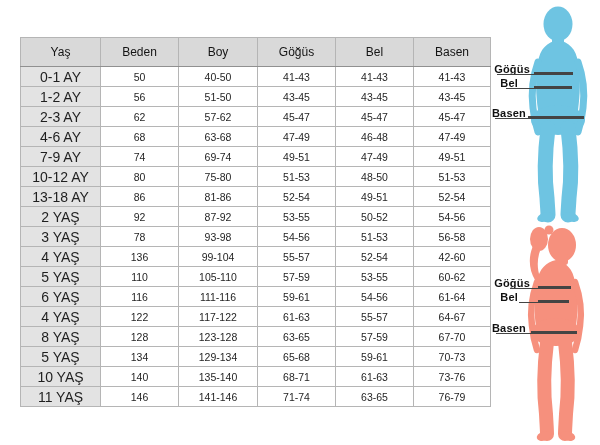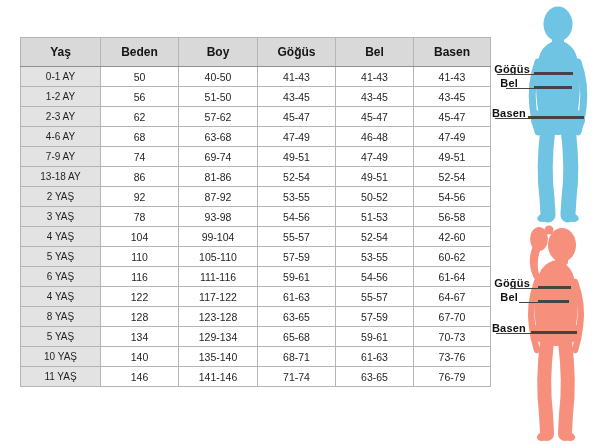--- a/index.html
+++ b/index.html
@@ -13,26 +13,26 @@
     border-collapse:collapse;table-layout:fixed;
     border:1px solid #a8a8a8;
   }
   .size-table th,.size-table td{
     border:1px solid #b5b5b5;
     text-align:center;vertical-align:middle;padding:0;
     white-space:nowrap;overflow:hidden;
   }
   .size-table thead th{
     background:var(--header-bg);
-    height:28px;font-size:12px;font-weight:bold;color:#141414;
+    height:28px;font-size:12px;font-weight:normal;color:#141414;
     border-bottom:1px solid #909090;
   }
   .size-table tbody th{
     background:var(--agecol-bg);
-    height:19px;font-size:10px;font-weight:normal;color:#1f1f1f;
+    height:19px;font-size:14px;font-weight:normal;color:#1f1f1f;
   }
   .size-table tbody td{
     background:#ffffff;
     height:19px;font-size:10.5px;color:#1f1f1f;
   }
   
   .fig{position:absolute;}
   .fig svg{display:block;}
   .fig-label{
     position:absolute;font-size:11px;font-weight:bold;color:#111;
@@ -98,20 +98,28 @@
       </tr>
       <tr>
         <th>7-9 AY</th>
         <td>74</td>
         <td>69-74</td>
         <td>49-51</td>
         <td>47-49</td>
         <td>49-51</td>
       </tr>
       <tr>
+        <th>10-12 AY</th>
+        <td>80</td>
+        <td>75-80</td>
+        <td>51-53</td>
+        <td>48-50</td>
+        <td>51-53</td>
+      </tr>
+      <tr>
         <th>13-18 AY</th>
         <td>86</td>
         <td>81-86</td>
         <td>52-54</td>
         <td>49-51</td>
         <td>52-54</td>
       </tr>
       <tr>
         <th>2 YAŞ</th>
         <td>92</td>
@@ -123,21 +131,21 @@
       <tr>
         <th>3 YAŞ</th>
         <td>78</td>
         <td>93-98</td>
         <td>54-56</td>
         <td>51-53</td>
         <td>56-58</td>
       </tr>
       <tr>
         <th>4 YAŞ</th>
-        <td>104</td>
+        <td>136</td>
         <td>99-104</td>
         <td>55-57</td>
         <td>52-54</td>
         <td>42-60</td>
       </tr>
       <tr>
         <th>5 YAŞ</th>
         <td>110</td>
         <td>105-110</td>
         <td>57-59</td>

